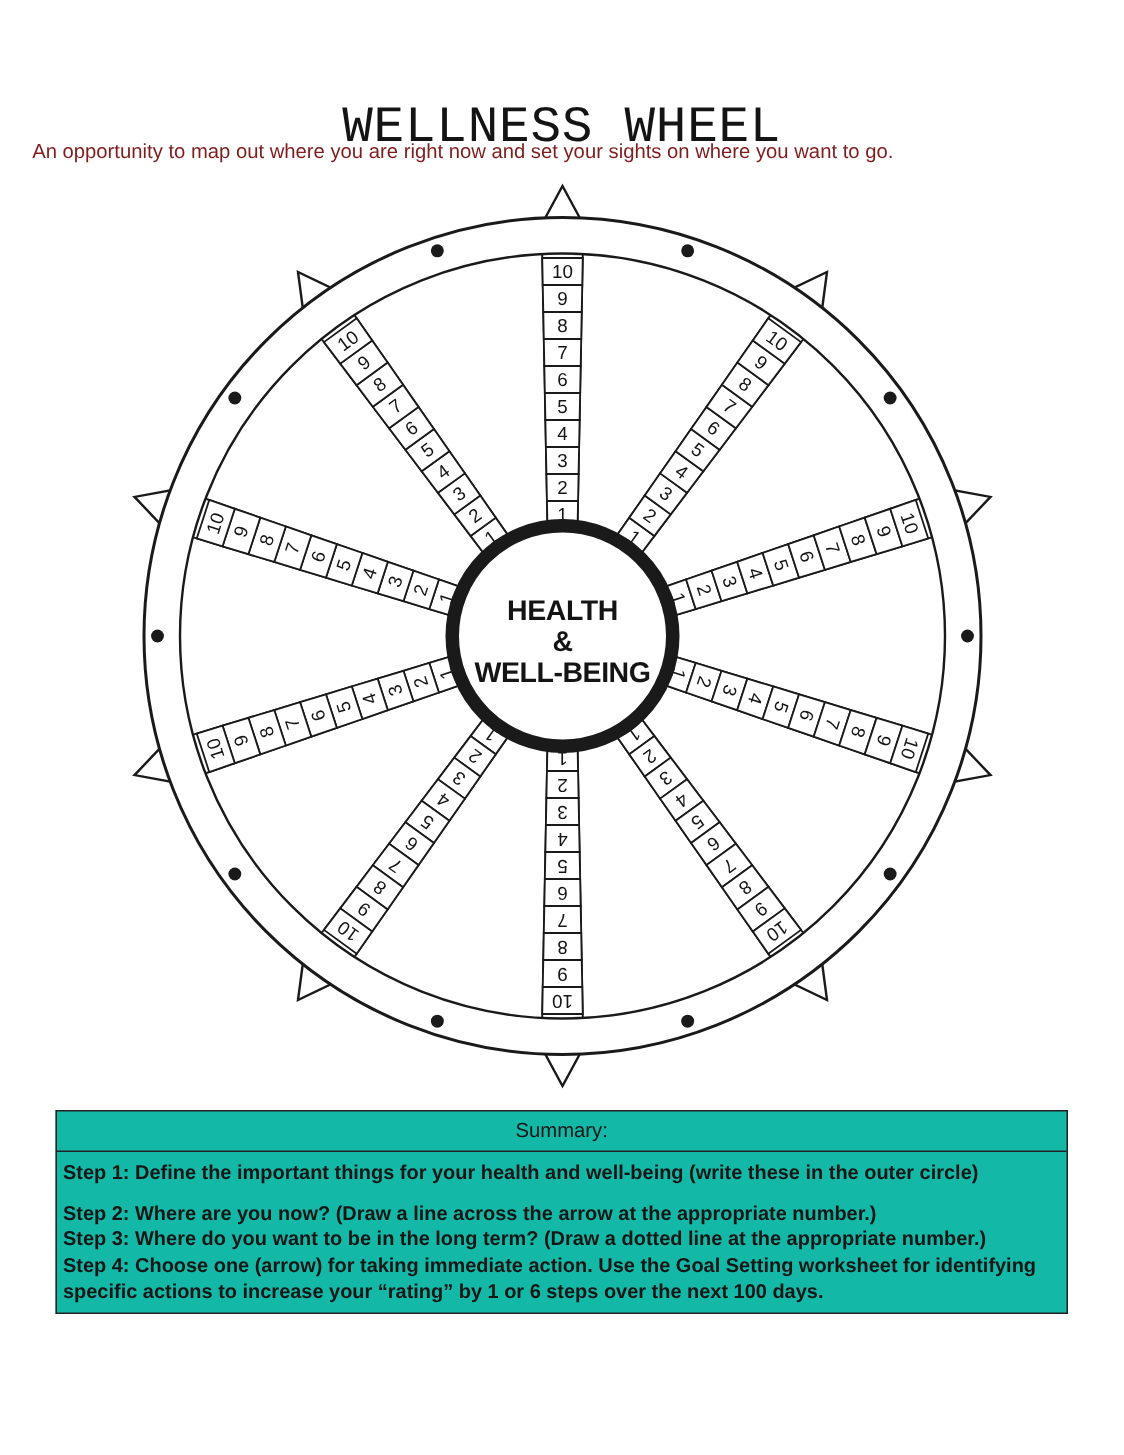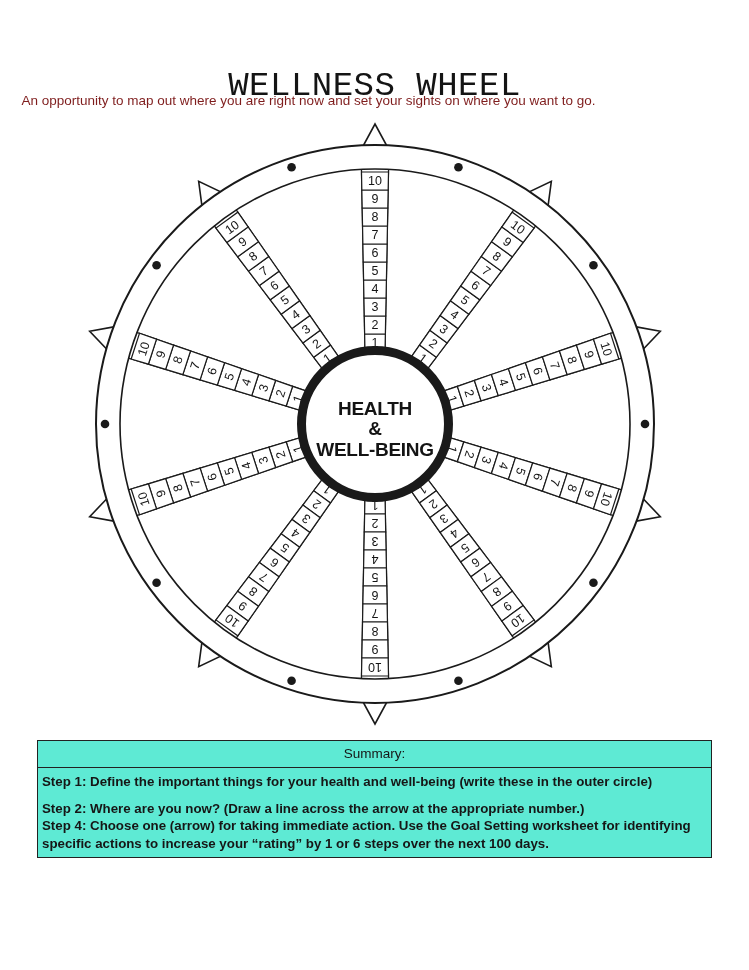--- a/index.html
+++ b/index.html
@@ -13,21 +13,21 @@
     letter-spacing:0.5px;color:#141414;
   }
   .page-subtitle{
     position:absolute;top:93px;left:0;width:617px;text-align:center;
     font-size:13.5px;color:#7f1d1d;
   }
   #wheel{position:absolute;top:112px;left:0;}
   #wheel text{font-family:"Liberation Sans", sans-serif;}
   .summary-box{
     position:absolute;left:37px;top:740px;width:675px;box-sizing:border-box;
-    border:1.5px solid #222222;background:#5eead4;
+    border:1.5px solid #222222;background:#14b8a6;
   }
   .summary-header{
     height:26px;line-height:26px;text-align:center;font-size:13.5px;
     border-bottom:1.5px solid #222222;color:#161616;
   }
   .summary-body{
     padding:5px 8px 5px 4px;font-size:13.3px;line-height:17.5px;color:#161616;
   }
   .summary-body p{margin:0;font-weight:bold;}
   .summary-body p.step-1{margin-bottom:9px;}
@@ -325,15 +325,16 @@
     <text x="375" y="296" text-anchor="middle" dominant-baseline="central" font-size="19" font-weight="bold" fill="#141414" letter-spacing="-0.3">HEALTH</text>
     <text x="375" y="316.5" text-anchor="middle" dominant-baseline="central" font-size="19" font-weight="bold" fill="#141414" letter-spacing="-0.3">&amp;</text>
     <text x="375" y="337" text-anchor="middle" dominant-baseline="central" font-size="19" font-weight="bold" fill="#141414" letter-spacing="-0.3">WELL-BEING</text>
   </svg>
 
 <div class="summary-box">
   <div class="summary-header">Summary:</div>
   <div class="summary-body">
     <p class="step-1">Step 1: Define the important things for your health and well-being (write these in the outer circle)</p>
     <p>Step 2: Where are you now? (Draw a line across the arrow at the appropriate number.)</p>
+    <p>Step 3: Where do you want to be in the long term? (Draw a dotted line at the appropriate number.)</p>
     <p>Step 4: Choose one (arrow) for taking immediate action.  Use the Goal Setting worksheet for identifying specific actions to increase your “rating” by 1 or 6 steps over the next 100 days.</p>
   </div>
 </div>
 
 </body></html>

